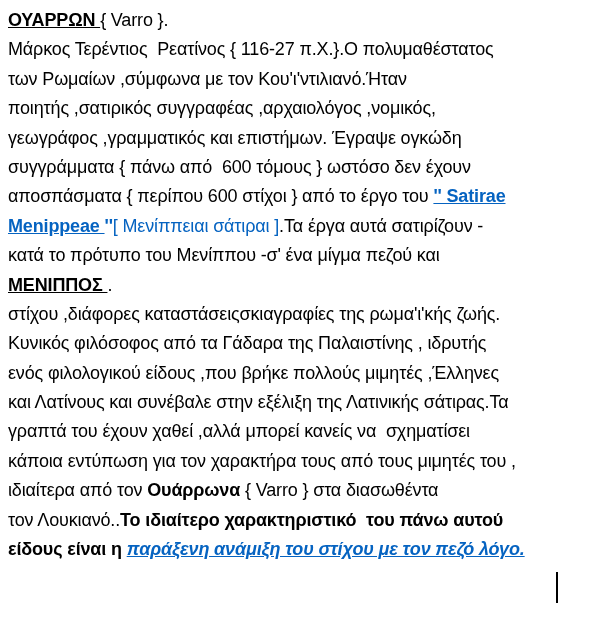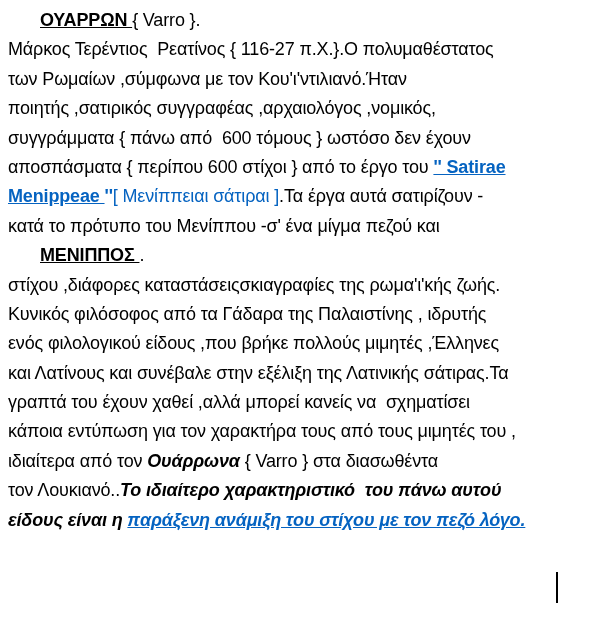--- a/index.html
+++ b/index.html
@@ -23,22 +23,22 @@
     font-size: 18px;
     letter-spacing: -0.15px;
     line-height: 29.4px;
     color: var(--text-color, #000000);
     cursor: text;
   }
   .line {
     white-space: pre;
     height: 29.4px;
   }
-  .b    { font-weight: bold; font-style: italic; }
-  .bu   { font-weight: bold; text-decoration: underline; margin-left: 32px; }
+  .b    { font-weight: bold; }
+  .bu   { font-weight: bold; text-decoration: underline; }
   .link { color: var(--link-color, #0563C1); font-weight: bold; text-decoration: underline; cursor: pointer; text-align: right; }
   .blueb{ color: var(--link-color, #0563C1); font-weight: bold; }
   .blue { color: var(--link-color, #0563C1); }
   .linki{ color: var(--link-color, #0563C1); font-weight: bold; font-style: italic; text-decoration: underline; cursor: pointer; }
   .text-cursor {
     position: absolute;
     left: 556px;
     top: 572px;
     width: 2px;
     height: 31px;
@@ -47,20 +47,21 @@
 </style>
 </head>
 <body style="background: rgb(255, 255, 255);">
 
 <div class="doc-page">
   <div class="text-cursor" style="display: block;"></div>
 <div class="line"><span class="bu">ΟΥΑΡΡΩΝ </span><span>{ Varro }.</span></div>
     <div class="line"><span>Μάρκος Τερέντιος  Ρεατίνος { 116-27 π.Χ.}.Ο πολυμαθέστατος</span></div>
     <div class="line"><span>των Ρωμαίων ,σύμφωνα με τον Κου'ι'ντιλιανό.Ήταν</span></div>
     <div class="line"><span>ποιητής ,σατιρικός συγγραφέας ,αρχαιολόγος ,νομικός,</span></div>
+    <div class="line"><span>γεωγράφος ,γραμματικός και επιστήμων. Έγραψε ογκώδη</span></div>
     <div class="line"><span>συγγράμματα { πάνω από  600 τόμους } ωστόσο δεν έχουν</span></div>
     <div class="line"><span>αποσπάσματα { περίπου 600 στίχοι } από το έργο του </span><span class="link">'' Satirae</span></div>
     <div class="line"><span class="link">Menippeae </span><span class="blueb">''</span><span class="blue">[ Μενίππειαι σάτιραι ]</span><span>.Τα έργα αυτά σατιρίζουν -</span></div>
     <div class="line"><span>κατά το πρότυπο του Μενίππου -σ' ένα μίγμα πεζού και</span></div>
     <div class="line"><span class="bu">ΜΕΝΙΠΠΟΣ </span><span>.</span></div>
     <div class="line"><span>στίχου ,διάφορες καταστάσειςσκιαγραφίες της ρωμα'ι'κής ζωής.</span></div>
     <div class="line"><span>Κυνικός φιλόσοφος από τα Γάδαρα της Παλαιστίνης , ιδρυτής</span></div>
     <div class="line"><span>ενός φιλολογικού είδους ,που βρήκε πολλούς μιμητές ,Έλληνες</span></div>
     <div class="line"><span>και Λατίνους και συνέβαλε στην εξέλιξη της Λατινικής σάτιρας.Τα</span></div>
     <div class="line"><span>γραπτά του έχουν χαθεί ,αλλά μπορεί κανείς να  σχηματίσει</span></div>

